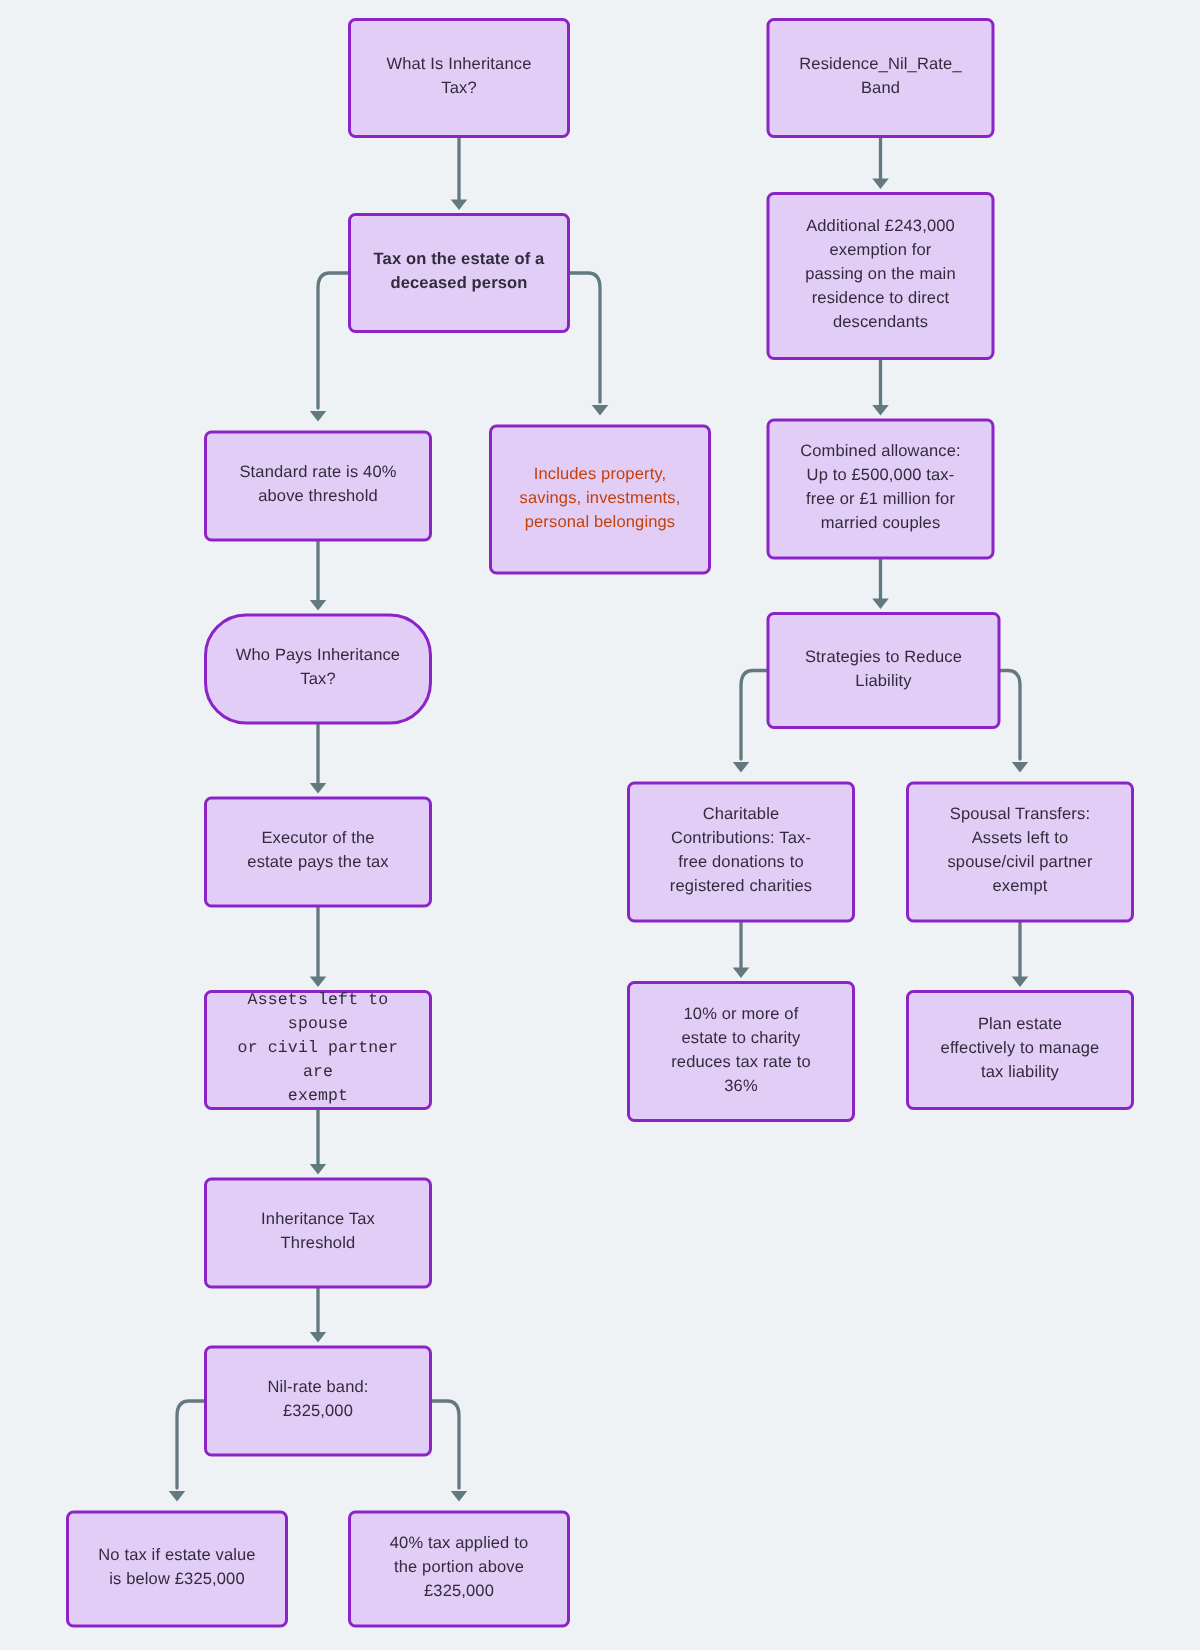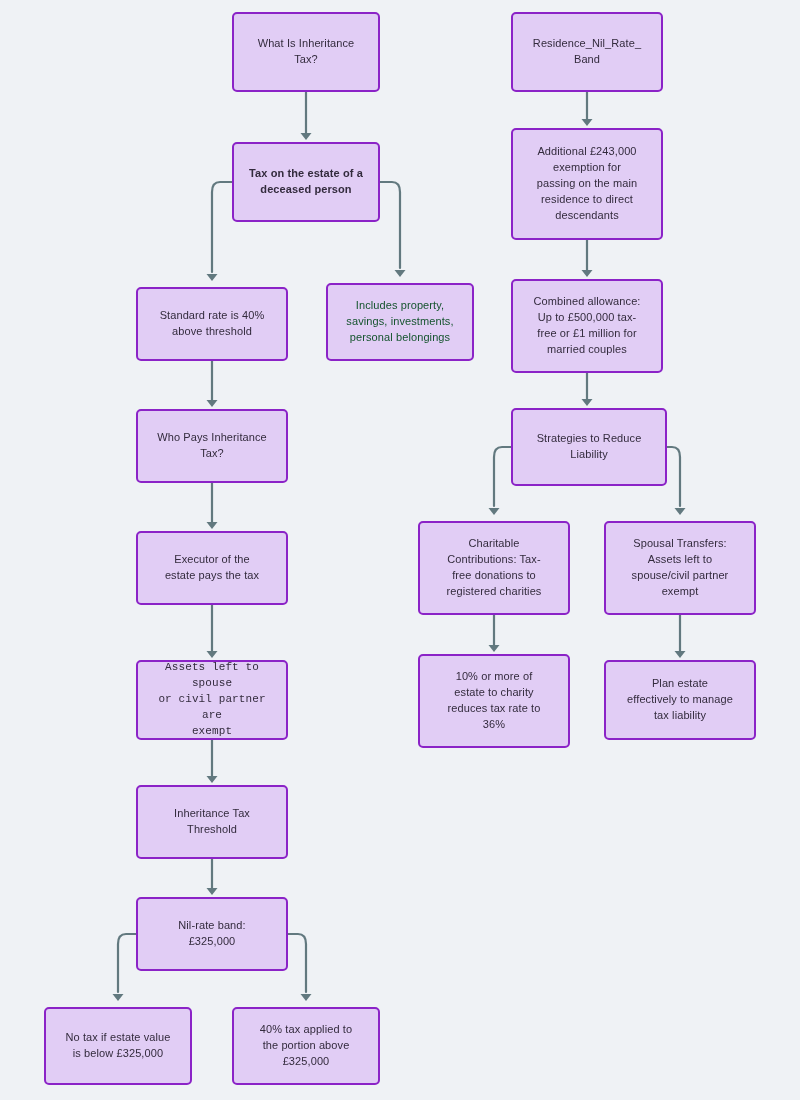--- a/index.html
+++ b/index.html
@@ -130,26 +130,26 @@
 Tax?</span>
       </div>
       <div class="node" style="left: 232px; top: 142px; width: 148px; height: 80px; background: rgb(225, 205, 245); border-color: rgb(139, 35, 199); color: rgb(51, 43, 61); font-weight: bold;">
         <span class="node-label">Tax on the estate of a
 deceased person</span>
       </div>
       <div class="node" style="left: 136px; top: 287px; width: 152px; height: 74px; background: rgb(225, 205, 245); border-color: rgb(139, 35, 199); color: rgb(51, 43, 61);">
         <span class="node-label">Standard rate is 40%
 above threshold</span>
       </div>
-      <div class="node" style="left: 326px; top: 283px; width: 148px; height: 78px; background: rgb(225, 205, 245); border-color: rgb(139, 35, 199); color: #14532d;">
+      <div class="node" style="left: 326px; top: 283px; width: 148px; height: 100px; background: rgb(225, 205, 245); border-color: rgb(139, 35, 199); color: #c2410c;">
         <span class="node-label">Includes property,
 savings, investments,
 personal belongings</span>
       </div>
-      <div class="node" style="left: 136px; top: 409px; width: 152px; height: 74px; background: rgb(225, 205, 245); border-color: rgb(139, 35, 199); color: rgb(51, 43, 61);">
+      <div class="node" style="left: 136px; top: 409px; width: 152px; height: 74px; background: rgb(225, 205, 245); border-color: rgb(139, 35, 199); color: rgb(51, 43, 61); border-radius: 28px;">
         <span class="node-label">Who Pays Inheritance
 Tax?</span>
       </div>
       <div class="node" style="left: 136px; top: 531px; width: 152px; height: 74px; background: rgb(225, 205, 245); border-color: rgb(139, 35, 199); color: rgb(51, 43, 61);">
         <span class="node-label">Executor of the
 estate pays the tax</span>
       </div>
       <div class="node" style="left: 136px; top: 660px; width: 152px; height: 80px; background: rgb(225, 205, 245); border-color: rgb(139, 35, 199); color: rgb(51, 43, 61); font-family: Liberation Mono, monospace;">
         <span class="node-label">Assets left to spouse
 or civil partner are

